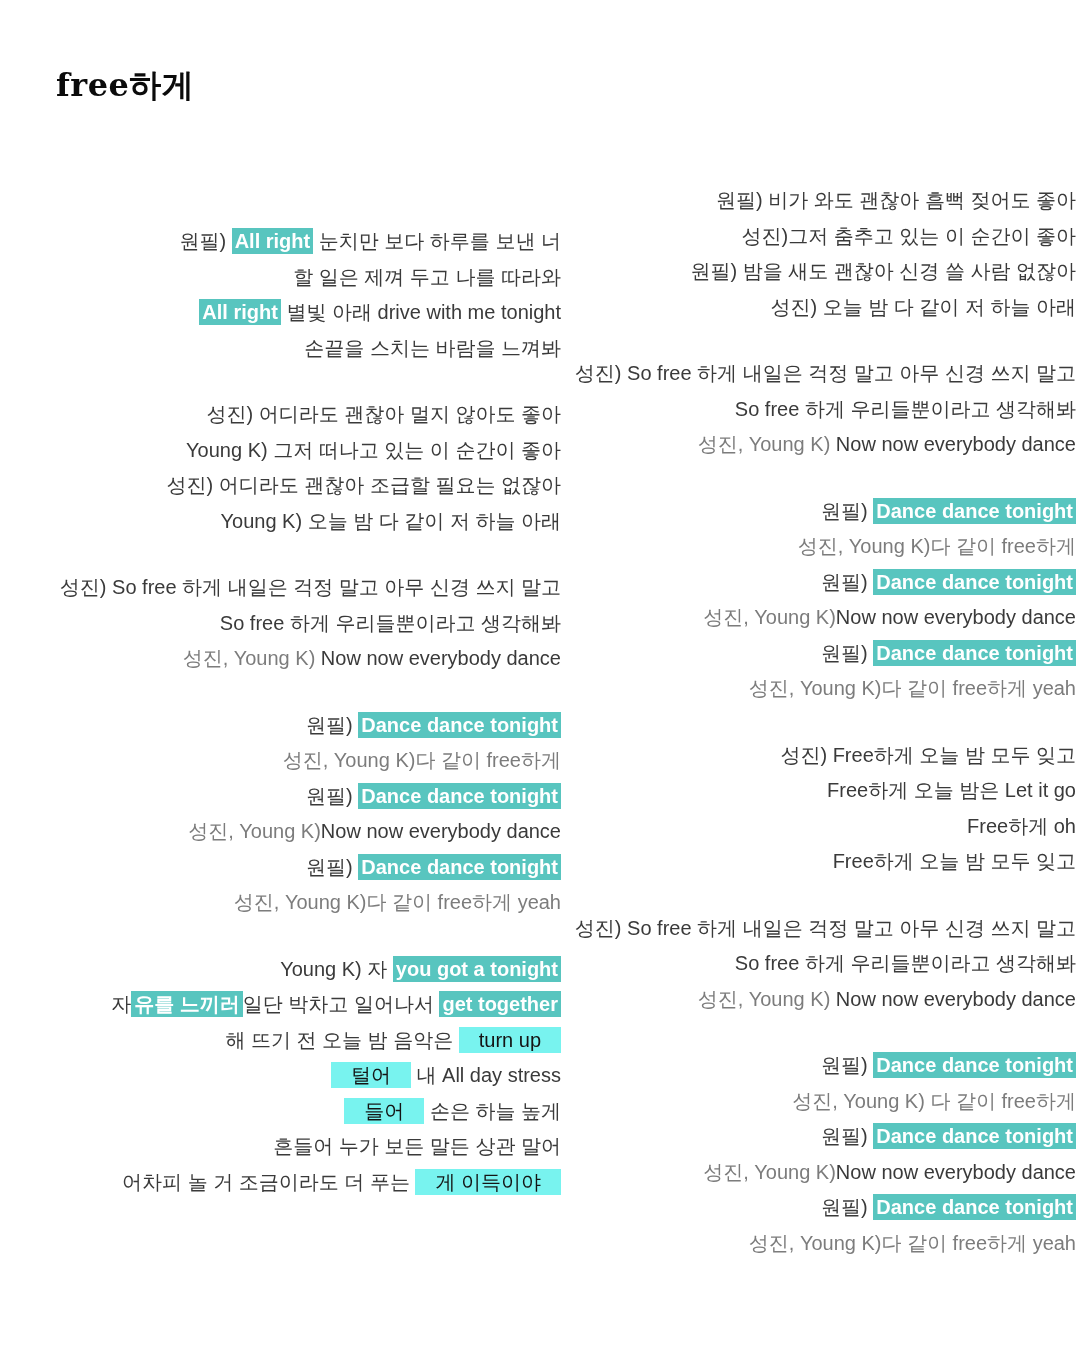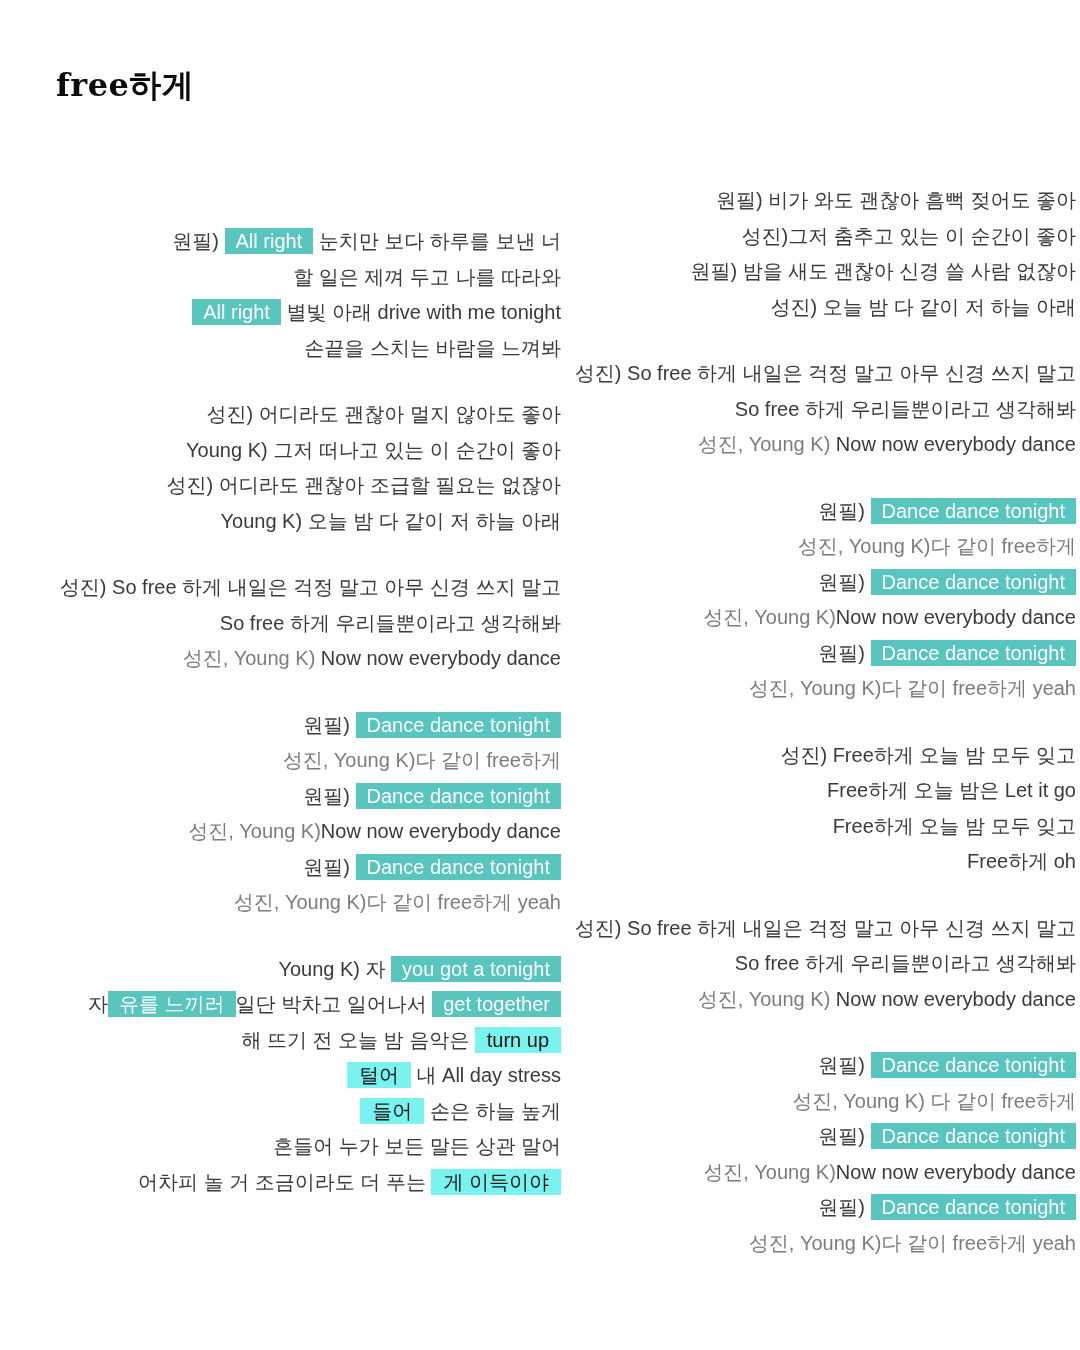--- a/index.html
+++ b/index.html
@@ -36,26 +36,27 @@
     text-align:right;
   }
   .col-left{left:21px;top:224px;width:540px;}
   .col-right{left:566px;top:183px;width:510px;}
   .stanza{margin-bottom:31px;}
   .seg-plain{color:var(--text);}
   .seg-gray{color:var(--muted);}
   .seg-teal{
     background:var(--teal);
     color:var(--teal-text);
-    padding:2px 11px;
+    padding:2px 3px;
+    font-weight:bold;
   }
   .seg-cyan{
     background:var(--cyan);
     color:var(--cyan-text);
-    padding:2px 12px;
+    padding:2px 20px;
   }
 </style>
 </head>
 <body>
 
 <h1 class="page-title">free하게</h1>
 
 <div class="col col-left">
     <div class="stanza">
       <div class="line"><span class="seg-plain">원필) </span><span class="seg-teal">All right</span><span class="seg-plain"> 눈치만 보다 하루를 보낸 너</span></div>
@@ -108,22 +109,22 @@
       <div class="line"><span class="seg-plain">원필) </span><span class="seg-teal">Dance dance tonight</span></div>
       <div class="line"><span class="seg-gray">성진, Young K)다 같이 free하게</span></div>
       <div class="line"><span class="seg-plain">원필) </span><span class="seg-teal">Dance dance tonight</span></div>
       <div class="line"><span class="seg-gray">성진, Young K)</span><span class="seg-plain">Now now everybody dance</span></div>
       <div class="line"><span class="seg-plain">원필) </span><span class="seg-teal">Dance dance tonight</span></div>
       <div class="line"><span class="seg-gray">성진, Young K)다 같이 free하게 yeah</span></div>
     </div>
     <div class="stanza">
       <div class="line"><span class="seg-plain">성진) Free하게 오늘 밤 모두 잊고</span></div>
       <div class="line"><span class="seg-plain">Free하게 오늘 밤은 Let it go</span></div>
+      <div class="line"><span class="seg-plain">Free하게 oh</span></div>
       <div class="line"><span class="seg-plain">Free하게 오늘 밤 모두 잊고</span></div>
-      <div class="line"><span class="seg-plain">Free하게 oh</span></div>
     </div>
     <div class="stanza">
       <div class="line"><span class="seg-plain">성진) So free 하게 내일은 걱정 말고 아무 신경 쓰지 말고</span></div>
       <div class="line"><span class="seg-plain">So free 하게 우리들뿐이라고 생각해봐</span></div>
       <div class="line"><span class="seg-gray">성진, Young K)</span><span class="seg-plain"> Now now everybody dance</span></div>
     </div>
     <div class="stanza">
       <div class="line"><span class="seg-plain">원필) </span><span class="seg-teal">Dance dance tonight</span></div>
       <div class="line"><span class="seg-gray">성진, Young K) 다 같이 free하게</span></div>
       <div class="line"><span class="seg-plain">원필) </span><span class="seg-teal">Dance dance tonight</span></div>

